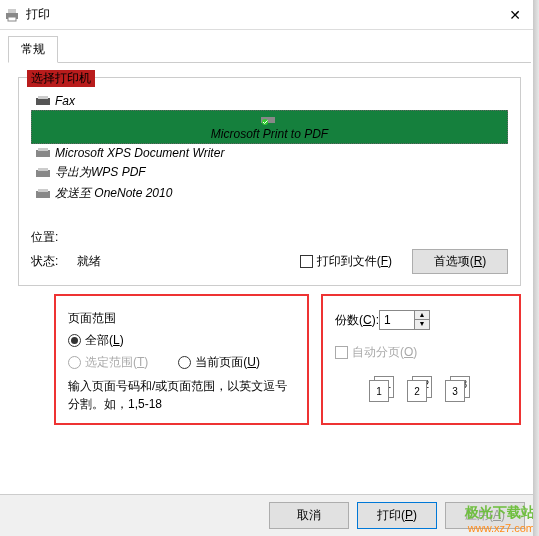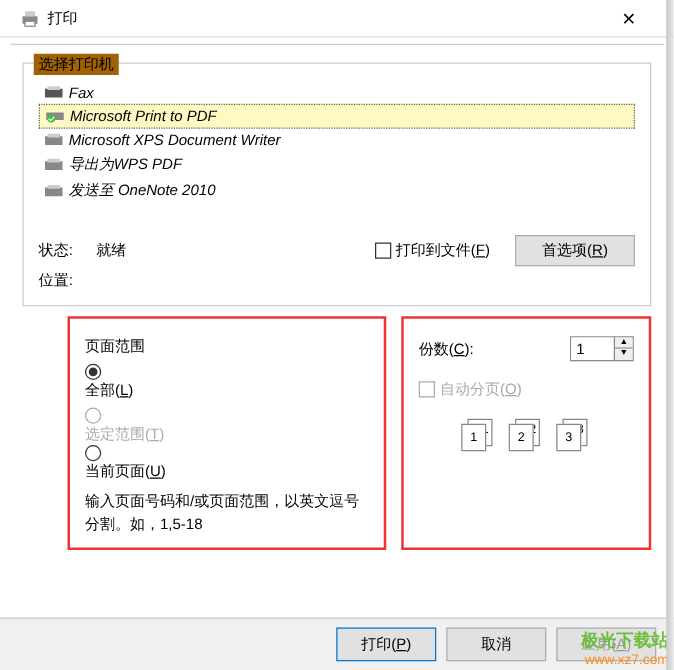--- a/index.html
+++ b/index.html
@@ -1,50 +1,50 @@
 <!DOCTYPE html>
 <html><head>
 <meta charset="utf-8">
 <style>
 * { box-sizing: border-box; margin: 0; padding: 0; font-family: "Microsoft YaHei", "Segoe UI", sans-serif; font-size: 12px; }
 body { background: #fff; width: 539px; height: 536px; position: relative; }
-.titlebar { height: 30px; display: flex; align-items: center; padding: 0 16px; border-bottom: 1px solid #ddd; }
+.titlebar { height: 30px; display: flex; align-items: center; padding: 0 4px; border-bottom: 1px solid #ddd; }
 .title-icon { width: 16px; height: 16px; margin-right: 6px; }
 .title-text { flex: 1; }
 .close-btn { width: 40px; height: 28px; display: flex; align-items: center; justify-content: center; font-size: 14px; cursor: pointer; }
 .tabs { padding: 6px 8px 0 8px; }
 .tab { display: inline-block; padding: 4px 12px; border: 1px solid #ccc; border-bottom: 1px solid #fff; background: #fff; position: relative; z-index: 2; }
 .tab-line { border-top: 1px solid #ccc; margin-top: -1px; }
 .content { padding: 14px 18px; }
 .group { border: 1px solid #ccc; padding: 10px 12px 8px 12px; position: relative; margin-bottom: 8px; }
-.group-title { position: absolute; top: -8px; left: 8px; background: #a16207; padding: 0 4px; }
+.group-title { position: absolute; top: -8px; left: 8px; background: #b91c1c; padding: 0 4px; }
 .printer-list { margin: 4px 0; font-style: italic; }
 .printer-item { padding: 2px 4px; display: flex; align-items: center; }
-.printer-item.selected { background: #fef9c3; border: 1px dotted #666; }
+.printer-item.selected { background: #15803d; border: 1px dotted #666; flex-direction: column; }
 .printer-icon { width: 16px; height: 14px; margin-right: 4px; display: inline-flex; align-items: center; justify-content: center; }
 .status-row { display: flex; align-items: center; margin: 3px 0; }
 .status-label { width: 46px; }
 .status-value { width: 80px; }
 .status-spacer { flex: 1; }
 .btn { border: 1px solid #adadad; background: #e1e1e1; padding: 3px 12px; min-width: 96px; text-align: center; cursor: pointer; }
 .checkbox-wrap { display: inline-flex; align-items: center; }
 .checkbox { width: 13px; height: 13px; border: 1px solid #333; margin-right: 4px; display: inline-block; }
 .checkbox.disabled { border-color: #aaa; }
 .red-box { border: 2px solid #e33; }
 .lower { display: flex; gap: 12px; padding-left: 36px; }
 .page-range { flex: 1; padding: 14px 12px 10px 12px; }
 .copies { width: 200px; padding: 14px 12px 10px 12px; }
-.radio-row { display: flex; align-items: flex-start; margin: 5px 0; flex-direction: column; }
+.radio-row { display: flex; align-items: center; margin: 5px 0; }
 .radio { width: 13px; height: 13px; border: 1px solid #333; border-radius: 50%; margin-right: 4px; display: inline-flex; align-items: center; justify-content: center; }
 .radio.checked::after { content: ''; width: 7px; height: 7px; background: #333; border-radius: 50%; display: block; }
 .radio.disabled { border-color: #aaa; }
 .disabled-text { color: #aaa; }
 .pages-input { width: 80px; border: 1px solid #888; padding: 2px 4px; margin-left: 8px; }
 .hint { margin-top: 6px; line-height: 1.5; }
-.copies-top { display: flex; align-items: center; justify-content: space-between; }
+.copies-top { display: flex; align-items: center; }
 .spinner { display: flex; border: 1px solid #888; }
 .spinner-input { width: 34px; border: none; padding: 2px 4px; text-align: left; }
 .spinner-btns { display: flex; flex-direction: column; border-left: 1px solid #888; }
 .spinner-btn { width: 14px; height: 9px; font-size: 7px; line-height: 7px; text-align: center; background: #eee; border-bottom: 1px solid #888; cursor: pointer; }
 .spinner-btn:last-child { border-bottom: none; }
 .collate-row { margin-top: 14px; }
 .pages-illust { display: flex; gap: 6px; margin-top: 14px; justify-content: center; }
 .page-stack { position: relative; width: 32px; height: 28px; }
 .page-back { position: absolute; left: 7px; top: 0; width: 20px; height: 22px; border: 1px solid #888; background: #fff; }
 .page-front { position: absolute; left: 2px; top: 4px; width: 20px; height: 22px; border: 1px solid #888; background: #fff; display: flex; align-items: center; justify-content: center; font-size: 10px; }
@@ -69,20 +69,21 @@
         <rect x="2" y="6" width="12" height="6" fill="#888"></rect>
         <rect x="4" y="2" width="8" height="4" fill="#ccc"></rect>
         <rect x="4" y="10" width="8" height="4" fill="#fff" stroke="#888"></rect>
       </svg>
   </span>
   <span class="title-text">打印</span>
   <span class="close-btn">✕</span>
 </div>
 
 <div class="tabs">
+  <div class="tab">常规</div>
   <div class="tab-line"></div>
 </div>
 
 <div class="content">
 
   <div class="group">
     <span class="group-title">选择打印机</span>
     <div class="printer-list">
       <div class="printer-item">
         <span class="printer-icon">
@@ -127,35 +128,35 @@
               <rect x="1" y="3" width="14" height="7" fill="#888"></rect>
               <rect x="3" y="1" width="10" height="3" fill="#ccc"></rect>
             </svg>
           </span>
         <span>发送至 OneNote 2010</span>
       </div>
     </div>
 
     <div style="height:18px"></div>
 
+    <div class="status-row">
+      <span class="status-label">位置:</span>
+      <span class="status-spacer"></span>
+    </div>
     <div class="status-row">
       <span class="status-label">状态:</span>
       <span class="status-value">就绪</span>
       <span class="status-spacer"></span>
       <label class="checkbox-wrap">
         <span class="checkbox"></span>
         <span>打印到文件(<span class="underline">F</span>)</span>
       </label>
       <span style="width:20px"></span>
       <button class="btn">首选项(<span class="underline">R</span>)</button>
     </div>
-    <div class="status-row">
-      <span class="status-label">位置:</span>
-      <span class="status-spacer"></span>
-    </div>
   </div>
 
   <div class="lower">
     <div class="red-box page-range">
       <div>页面范围</div>
       <div class="radio-row">
         <label class="radio checked"></label>
         <span>全部(<span class="underline">L</span>)</span>
       </div>
       <div class="radio-row">
@@ -210,22 +211,22 @@
               <span class="f">3</span>
             </div>
         </div>
       </div>
     </div>
   </div>
 
 </div>
 
 <div class="footer">
+  <button class="btn-footer">取消</button>
   <button class="btn-footer default">打印(<span class="underline">P</span>)</button>
-  <button class="btn-footer">取消</button>
   <button class="btn-footer disabled">应用(<span class="underline">A</span>)</button>
 </div>
 
 <div class="watermark">
   <div class="cn">极光下载站</div>
   <div class="url">www.xz7.com</div>
 </div>
 
 <div class="right-border"></div>
 

